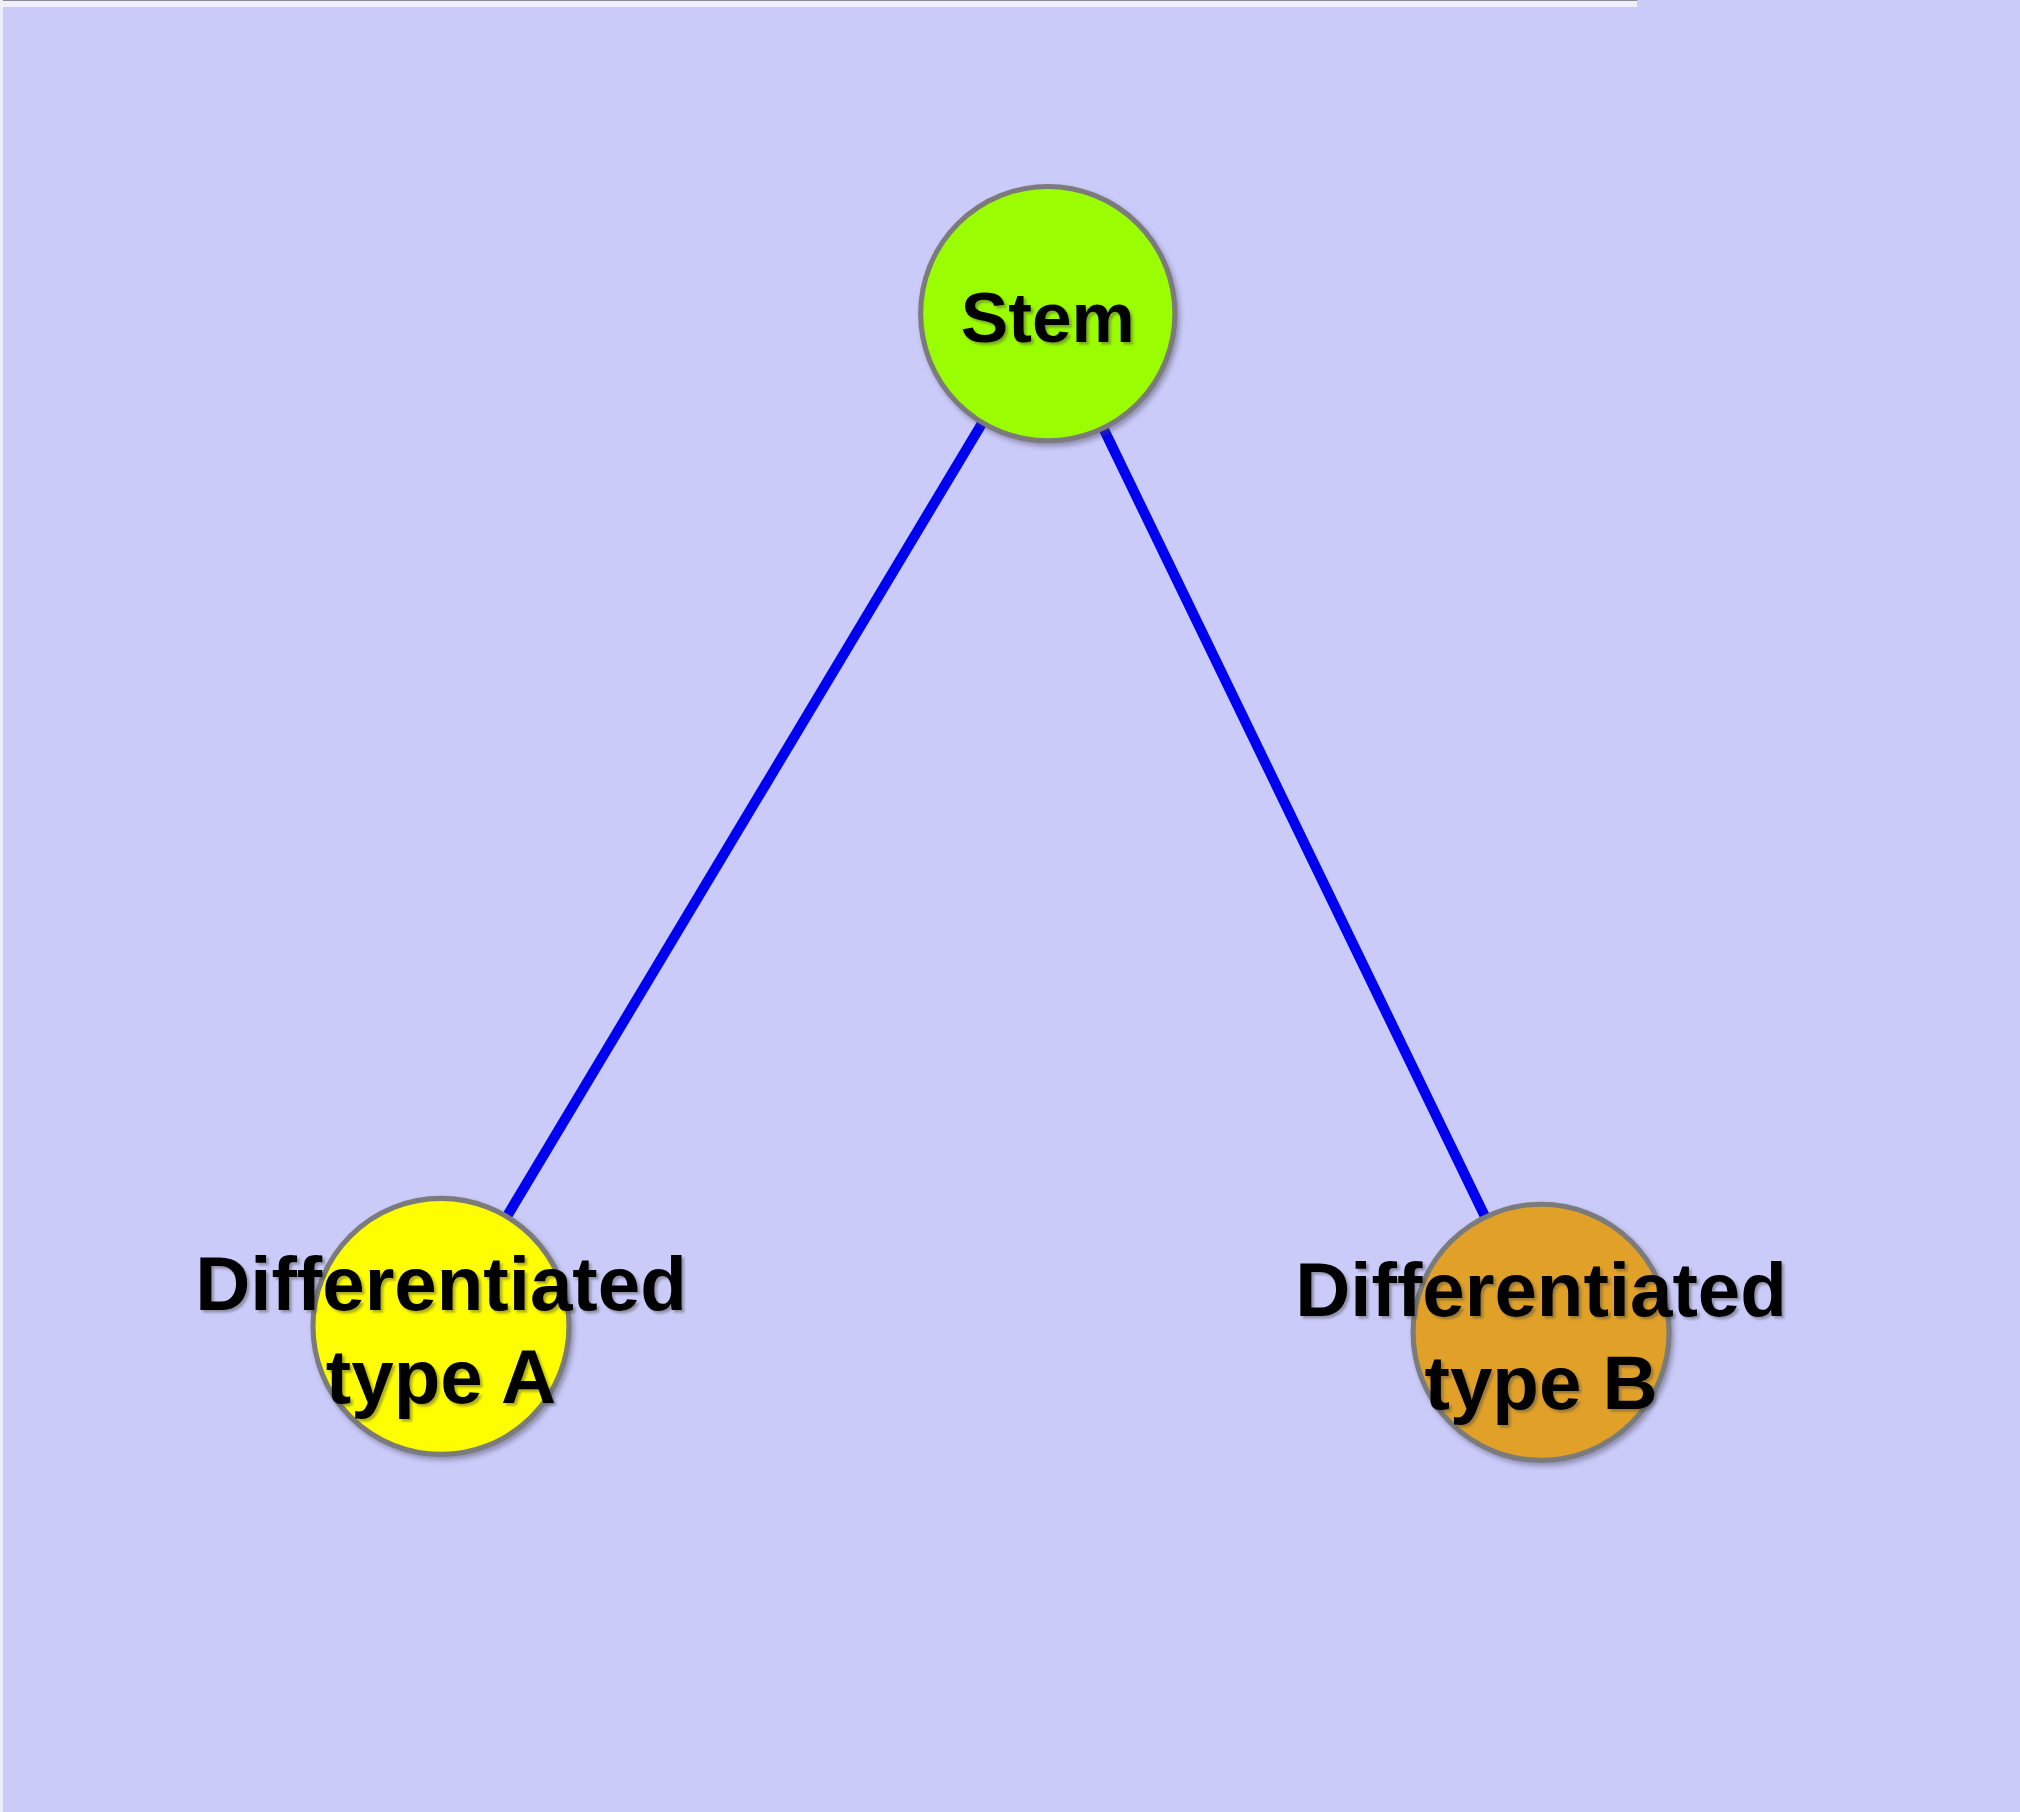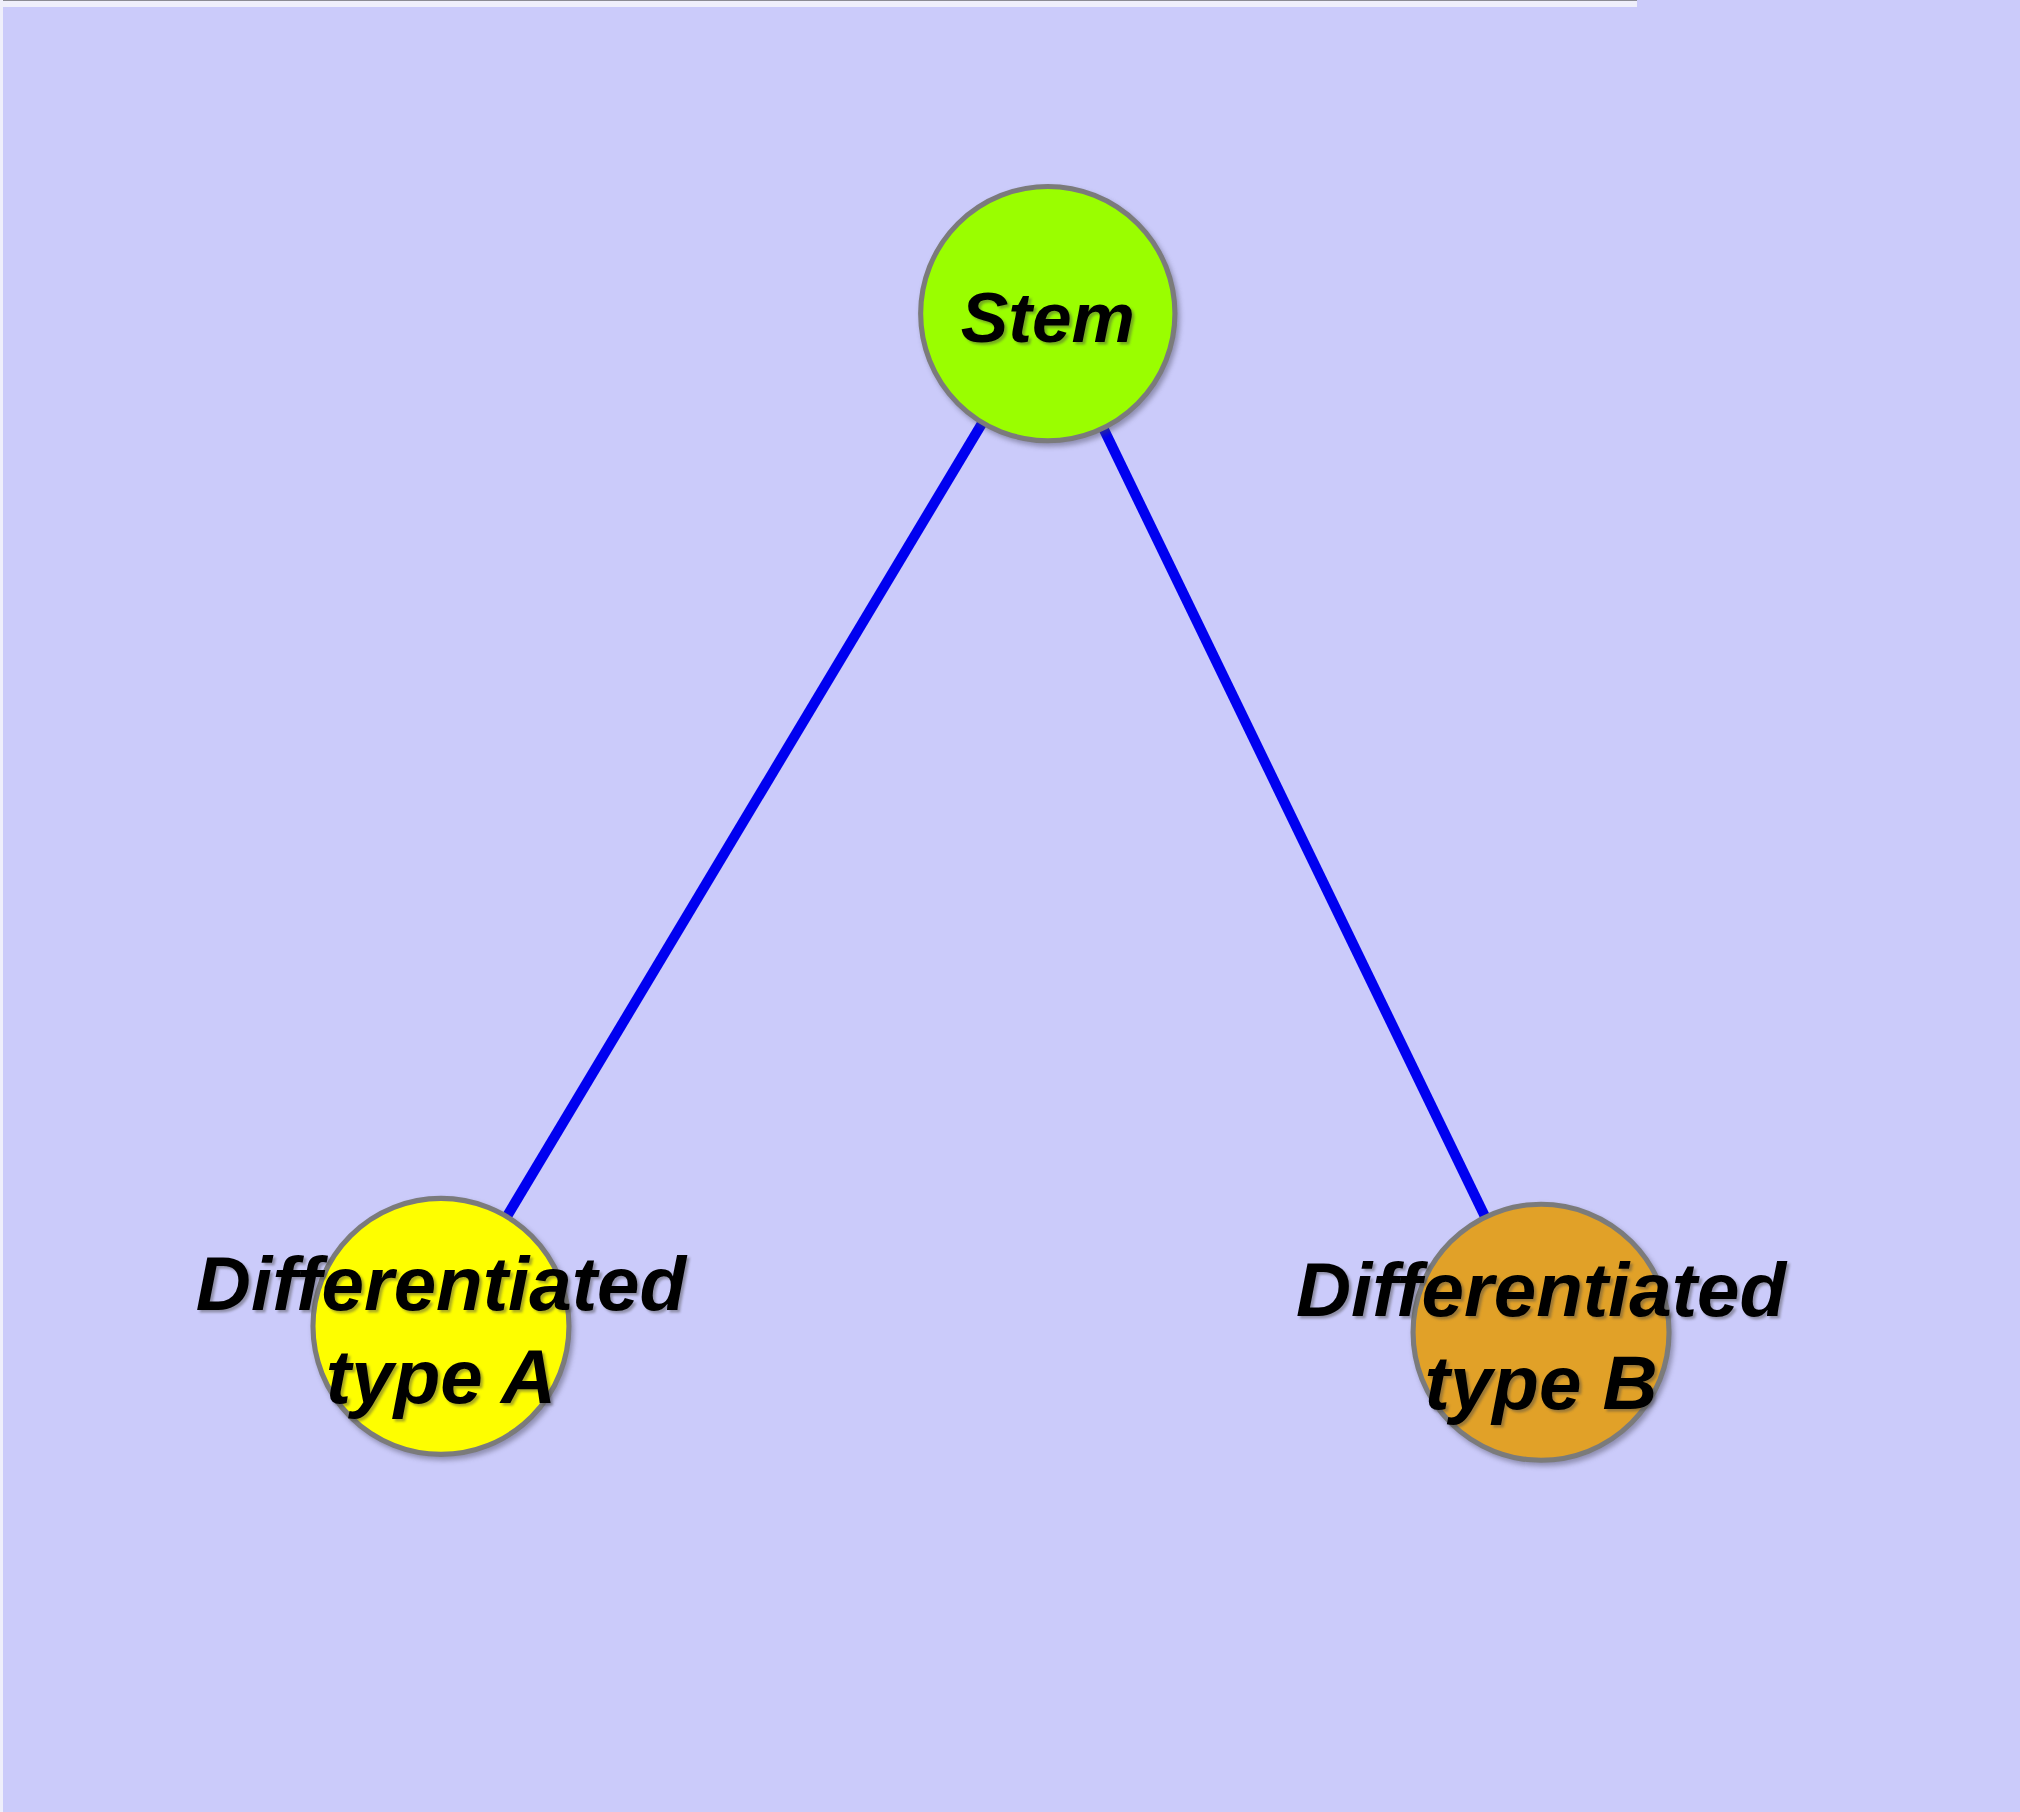--- a/index.html
+++ b/index.html
@@ -7,21 +7,20 @@
     padding: 0;
     width: 2021px;
     height: 1812px;
     overflow: hidden;
     background: #cbcbfa;
   }
   .stage {
     position: relative;
     width: 1637px;
     height: 1812px;
-    font-style: italic;
   }
   
   .edge-strip-top {
     position: absolute;
     top: 0; left: 0; right: 0;
     height: 6px;
     background: #efeffb;
     border-top: 1.7px solid #8b8b93;
     z-index: 3;
   }

